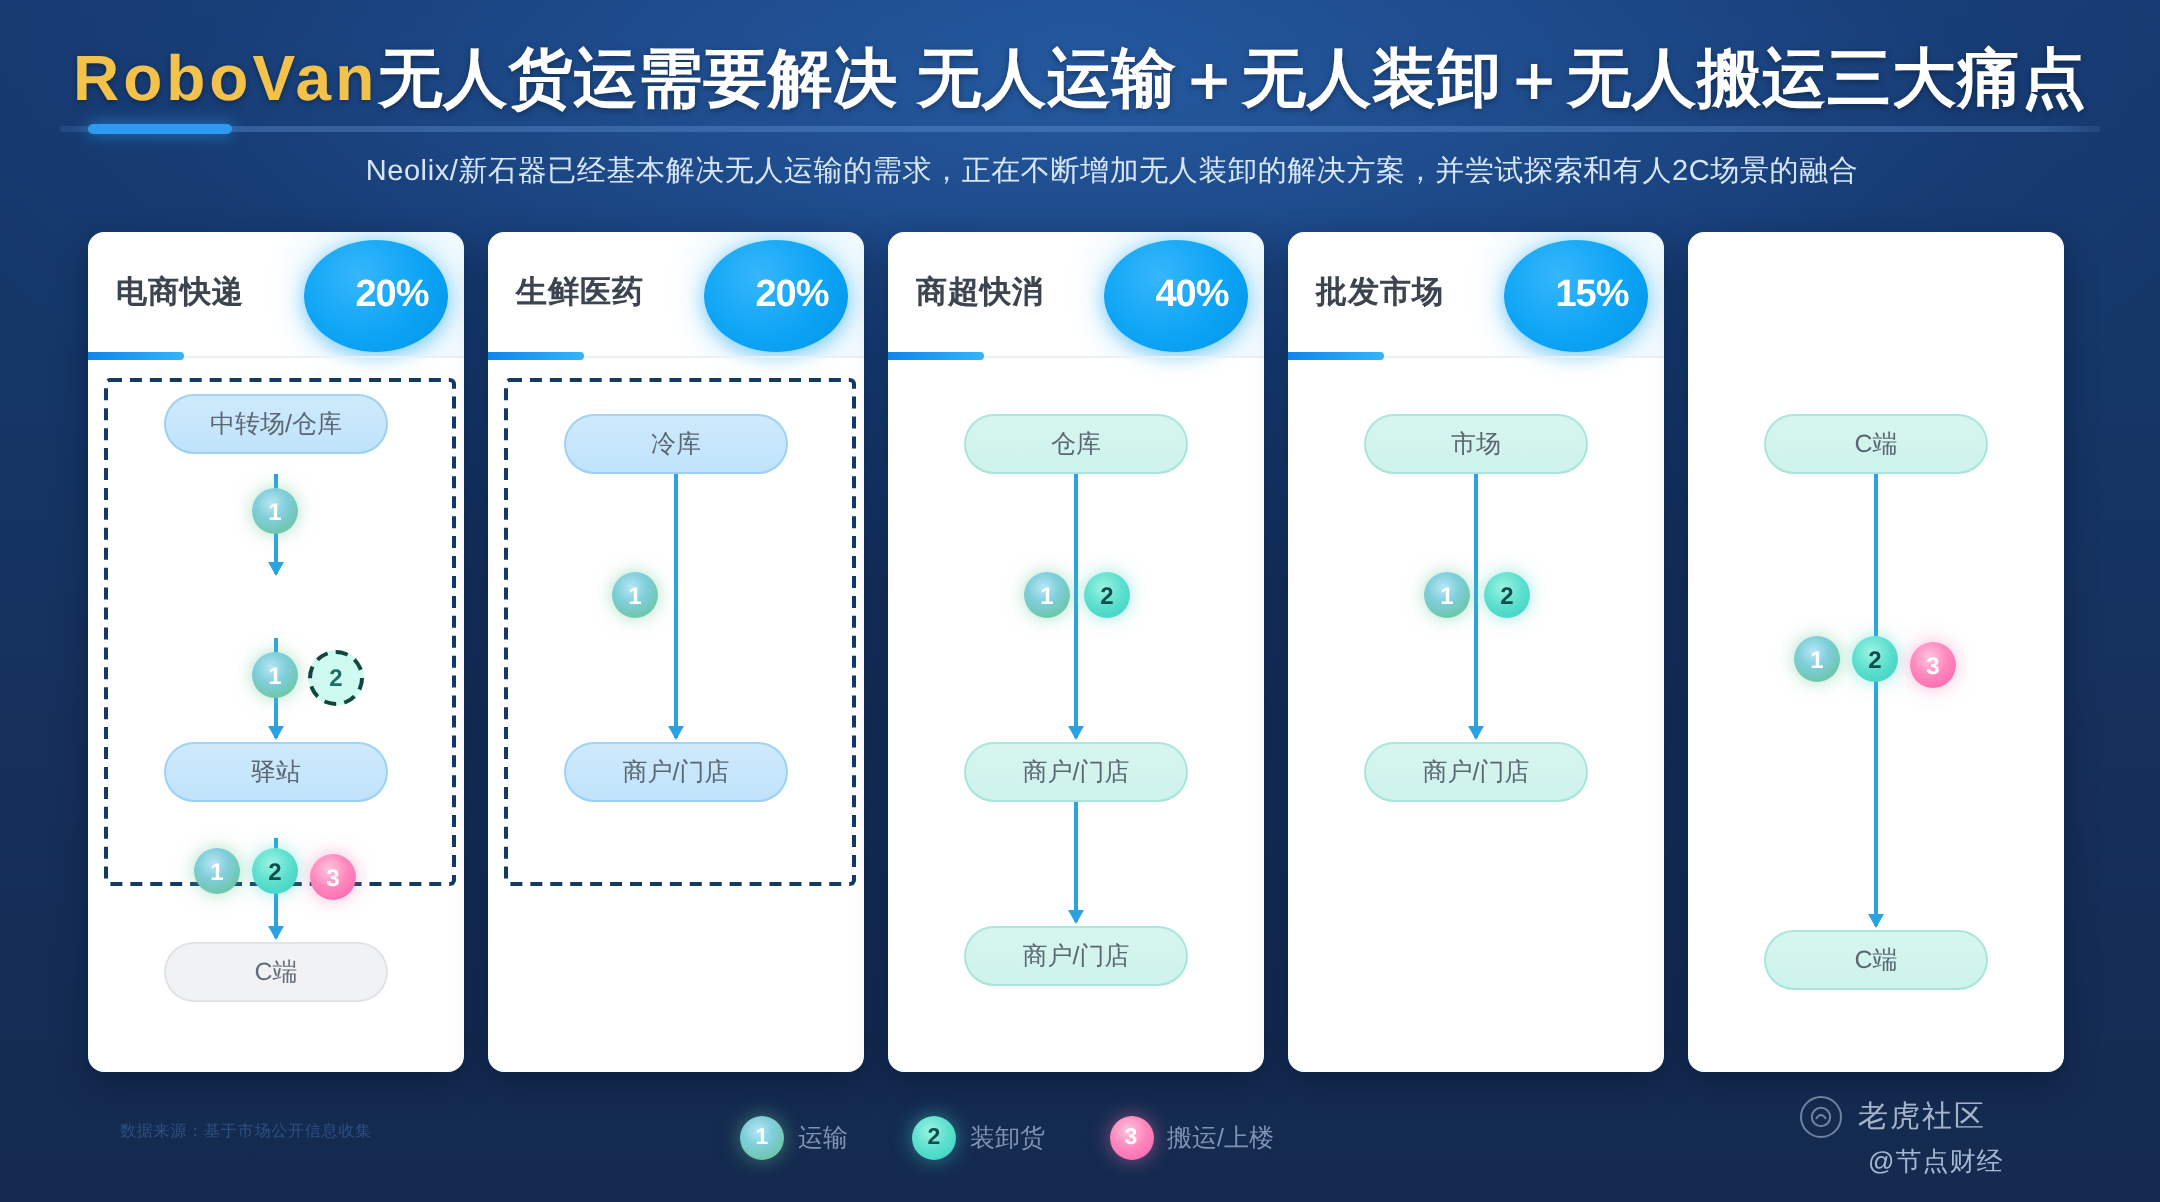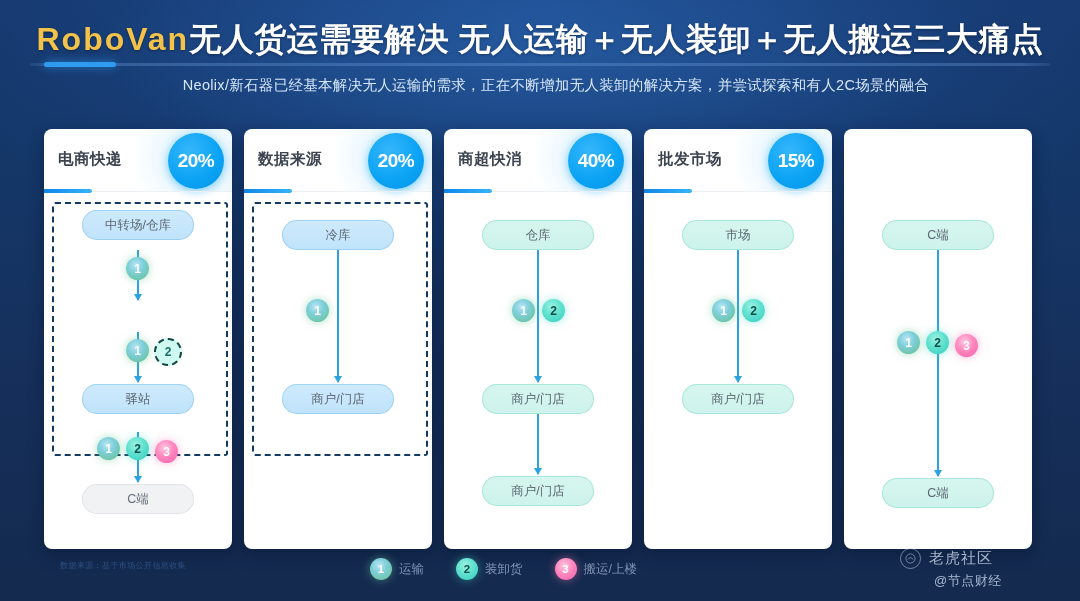--- a/index.html
+++ b/index.html
@@ -43,38 +43,38 @@
   .subtitle{
     position:absolute;left:16px;top:76px;width:1080px;text-align:center;
     font-size:14.5px;color:#d6e6f8;white-space:nowrap;letter-spacing:.3px;
   }
 
   
   .cards{position:absolute;left:44px;top:116px;width:1000px;height:420px;display:flex;gap:12px;z-index:4;}
   .card{
     position:relative;width:188px;height:420px;background:#ffffff;
     border-radius:8px;box-shadow:0 6px 16px rgba(3,18,44,.45);
-    overflow:hidden;flex:0 0 188px;margin-top:13px;
+    overflow:hidden;flex:0 0 188px;
   }
   .card-head{position:relative;height:63px;}
   .card-head-bg{
     position:absolute;right:0;top:0;width:120px;height:63px;
     background:radial-gradient(circle at 70% 45%, rgba(12,164,245,.16), rgba(12,164,245,0) 70%);
   }
   .card-title{
     position:absolute;left:14px;top:20px;font-size:15.5px;font-weight:bold;
     color:#3c4450;white-space:nowrap;letter-spacing:.5px;
   }
   .card-title.small{font-size:14px;top:21px;letter-spacing:0;}
   .pct{
     position:absolute;right:8px;top:4px;width:56px;height:56px;border-radius:50%;
     background:radial-gradient(circle at 38% 32%, #36b6fa 0%, #0ca4f5 55%, #0593e8 100%);
     box-shadow:0 2px 10px rgba(12,164,245,.55);
     color:#fff;font-size:19px;font-weight:bold;
-    display:flex;align-items:center;justify-content:center;letter-spacing:-.5px;
+    display:flex;align-items:center;justify-content:center;letter-spacing:-.5px;padding-left:16px;
   }
   .pct.small{font-size:17px;}
   .head-rule{position:absolute;left:0;top:62px;width:188px;height:1px;background:#eceff3;}
   .head-accent{
     position:absolute;left:0;top:60px;width:48px;height:4px;
     background:linear-gradient(90deg,#0f86e8,#35b4fb);border-radius:0 2px 2px 0;
   }
 
   .flow{position:absolute;left:0;top:63px;width:188px;height:357px;}
 
@@ -190,21 +190,21 @@
         <div class="badge g2" style="left:82px;top:245px;">2</div>
         <div class="badge g3" style="left:111px;top:248px;">3</div>
 
         <div class="node gray" style="left:38px;top:292px;width:112px;">C端</div>
       </div>
     </div>
 
     <div class="card">
       <div class="card-head">
         <div class="card-head-bg"></div>
-        <div class="card-title">数据来源</div>
+        <div class="card-title">生鲜医药</div>
         <div class="pct">20%</div>
         <div class="head-rule"></div>
         <div class="head-accent"></div>
       </div>
       <div class="flow">
         <div class="dash-box" style="left:8px;top:10px;width:172px;height:250px;"></div>
 
         <div class="node blue" style="left:38px;top:28px;width:112px;">冷库</div>
         <div class="conn" style="left:93px;top:58px;height:132px;"></div>
         <div class="arrow" style="left:89.5px;top:184px;"></div>

